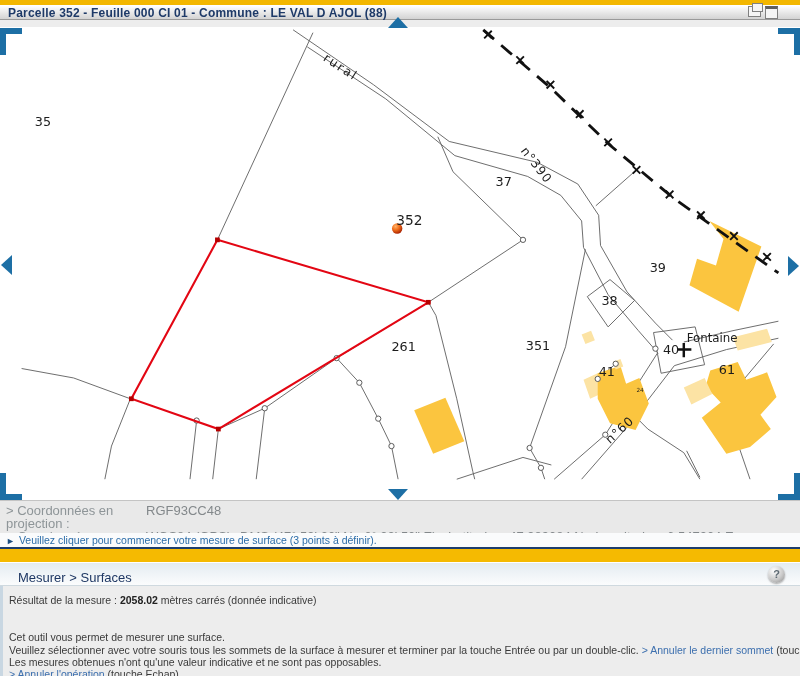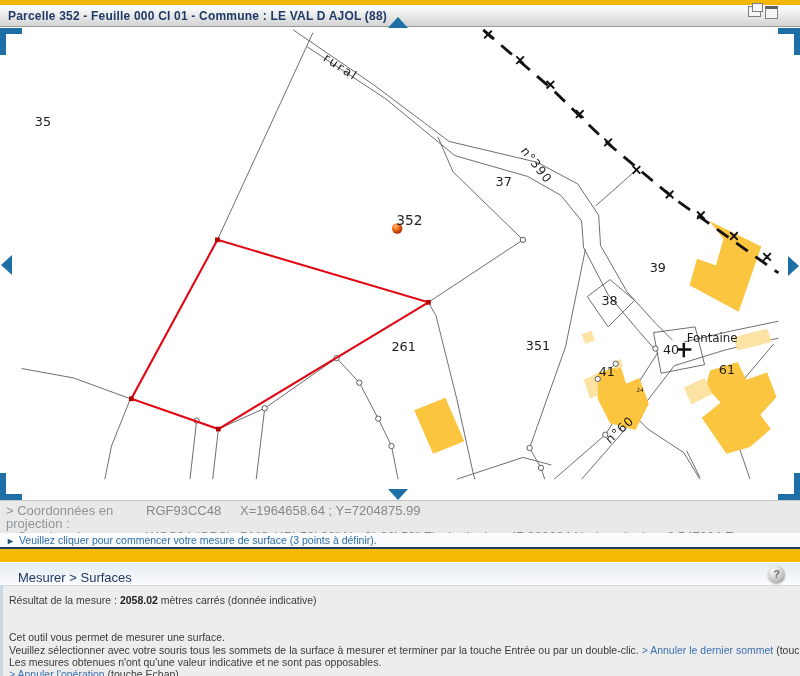--- a/index.html
+++ b/index.html
@@ -2,21 +2,21 @@
 <html><head>
 <meta charset="utf-8">
 <style>
   html,body{margin:0;padding:0;}
   body{width:800px;height:676px;overflow:hidden;background:#EDEDED;
        font-family:"Liberation Sans",sans-serif;}
   .page{position:relative;width:800px;height:676px;}
 
   
   .top-strip{height:5px;background:#F3B700;border-bottom:1px solid #FFF;}
-  .title-bar{height:21px;background:linear-gradient(180deg,#FEFEFE,#D3D3D3);
+  .title-bar{height:14px;background:linear-gradient(180deg,#FEFEFE,#D3D3D3);
     border-bottom:1px solid #9A9A9A;display:flex;align-items:center;
     padding-left:8px;box-sizing:border-box;}
   .title-bar .ttl{font-size:12px;font-weight:bold;color:#1E3A68;letter-spacing:.2px;}
   .win-icons{position:absolute;right:22px;top:6px;display:flex;gap:4px;}
   .win-icon{display:inline-block;width:11px;height:9px;border:1px solid #808080;
     background:#F5F5F5;position:relative;}
   .win-icon.restore::before{content:"";position:absolute;top:-4px;left:3px;width:9px;height:7px;
     border:1px solid #808080;background:#F5F5F5;}
   .win-icon.max{border-top:3px solid #606060;}
 
@@ -208,21 +208,20 @@
     <div class="corner" style="left:0;top:467px;width:22px;height:6px;"></div>
     <div class="corner" style="left:0;top:446px;width:6px;height:27px;"></div>
     <div class="corner" style="left:778px;top:467px;width:22px;height:6px;"></div>
     <div class="corner" style="left:794px;top:446px;width:6px;height:27px;"></div>
   </div>
 
   <div class="coords">
     <div class="crow">
       <span class="lab">&gt; Coordonnées en projection :</span>
       <span class="sys">RGF93CC48</span>
-      <span class="val">X=1964658.64 ; Y=7204875.99</span>
     </div>
     <div class="crow">
       <span class="lab">&gt; Coordonnées géographiques :</span>
       <span class="sys">WGS84 (GPS)</span>
       <span class="val">DMS (47° 59' 20" N - 6° 32' 50" E) - Latitude = 47.989084 N - Longitude = 6.547304 E</span>
     </div>
   </div>
 
   <div class="msg-bar">
     <span class="blt">►</span><span>Veuillez cliquer pour commencer votre mesure de surface (3 points à définir).</span>

